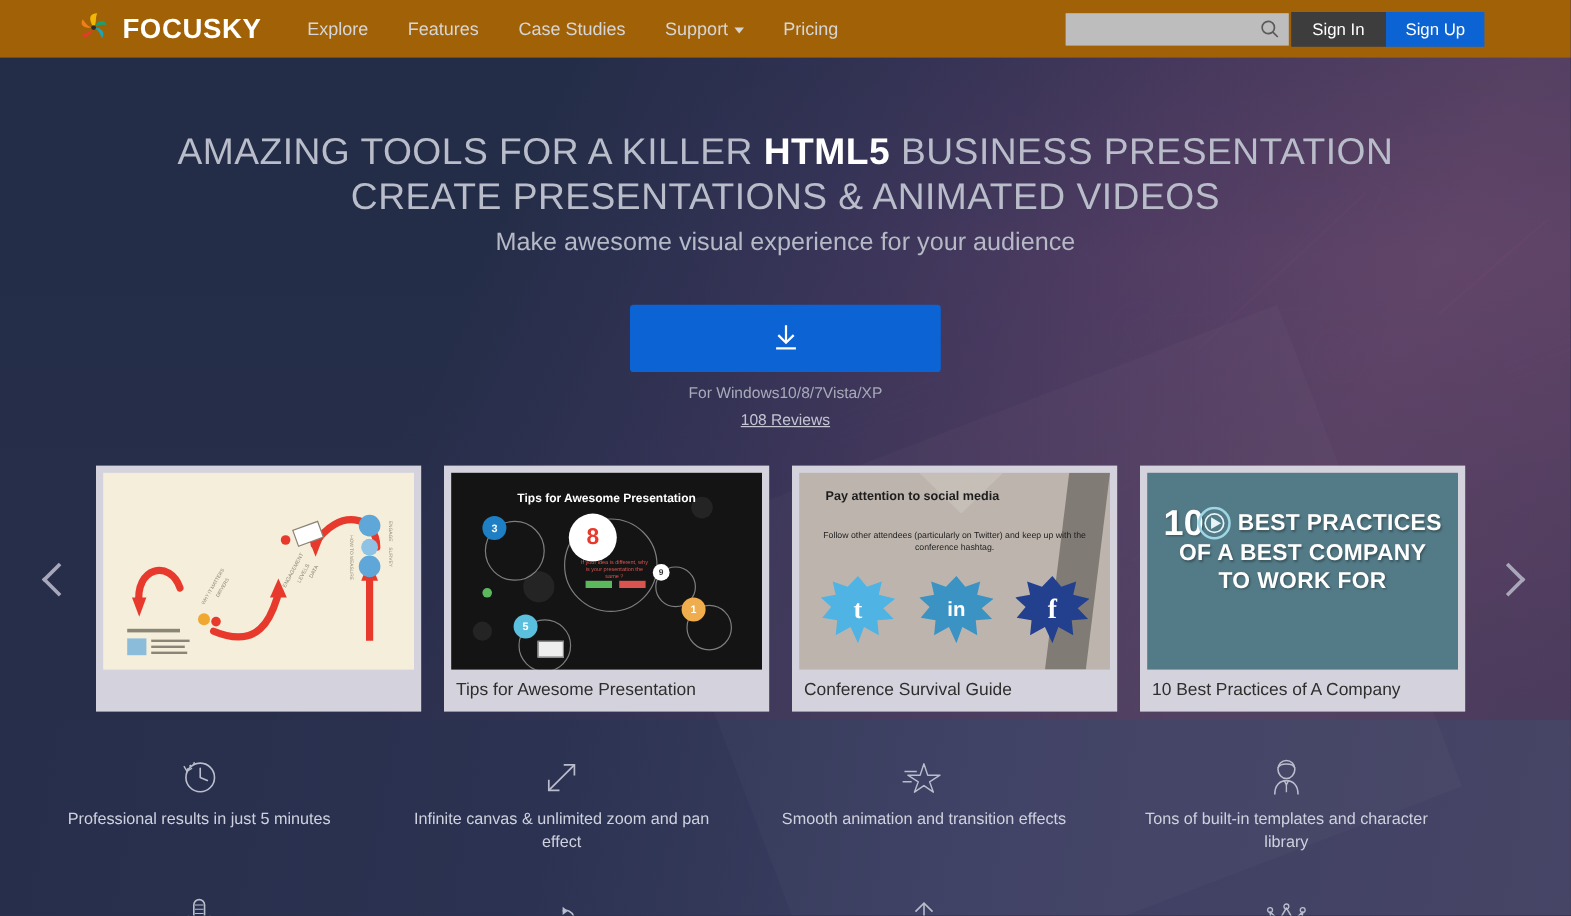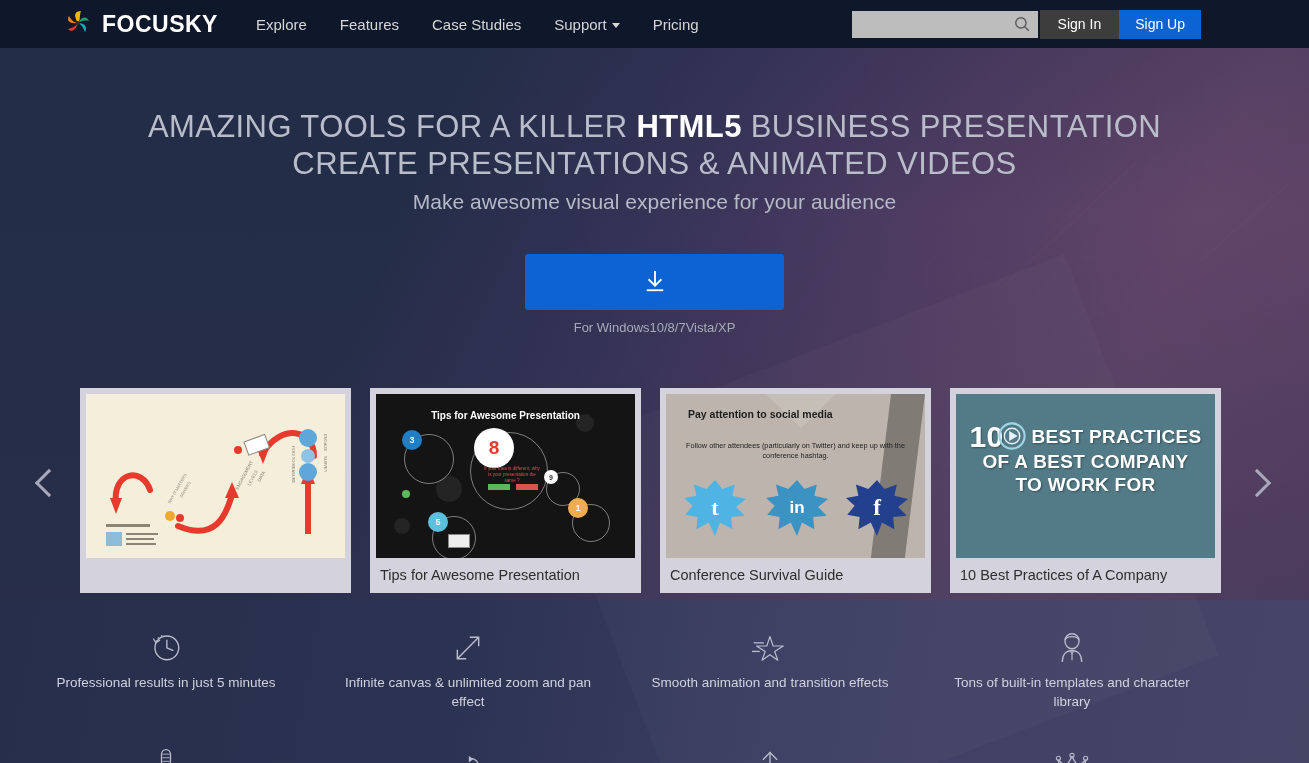--- a/index.html
+++ b/index.html
@@ -96,21 +96,21 @@
     position:absolute; left:600px; top:-260px;
     width:560px; height:430px;
     background:rgba(255,255,255,.022);
     transform:rotate(-21deg);
   }
 
   
   .navbar {
     position:absolute; left:0; top:0; z-index:40;
     width:1309px; height:48px;
-    background:#0f172a;
+    background:#a16207;
     display:flex; align-items:center;
   }
   .logo {
     display:flex; align-items:center; gap:8px;
     margin-left:62px;
     cursor:pointer;
   }
   .logo-mark { width:32px; height:32px; display:block; }
   .logo-text {
     font-size:23px; letter-spacing:.5px; color:#fff; font-weight:700;
@@ -125,21 +125,21 @@
     display:flex; align-items:center; gap:5px;
   }
   .caret-down {
     width:0; height:0;
     border-left:4px solid transparent;
     border-right:4px solid transparent;
     border-top:5px solid #d6d6d6;
     display:inline-block; margin-top:2px;
   }
   .nav-right {
-    margin-left:auto; margin-right:108px;
+    margin-left:auto; margin-right:72px;
     display:flex; align-items:center; gap:2px;
   }
   .search-box {
     position:relative;
     width:186px; height:27px;
     background:#bdbdbd;
     display:flex; align-items:center;
   }
   .search-input {
     border:0; outline:0; background:transparent;
@@ -399,20 +399,23 @@
       <button class="btn-download">
         <svg width="22" height="24" viewBox="0 0 24 26">
           <line x1="12" y1="1" x2="12" y2="16" stroke="#fff" stroke-width="2"></line>
           <polyline points="5,10 12,17 19,10" fill="none" stroke="#fff" stroke-width="2"></polyline>
           <line x1="3" y1="22" x2="21" y2="22" stroke="#fff" stroke-width="2"></line>
         </svg>
       </button>
     </div>
 
     <div class="os-note">For Windows10/8/7Vista/XP</div>
+    <div class="reviews">
+      <span>108 Reviews</span>
+    </div>
   </div>
 
   <div class="carousel">
 
     <div class="car-arrow left">
       <span class="chev l"></span>
     </div>
     <div class="car-arrow right">
       <span class="chev r"></span>
     </div>

